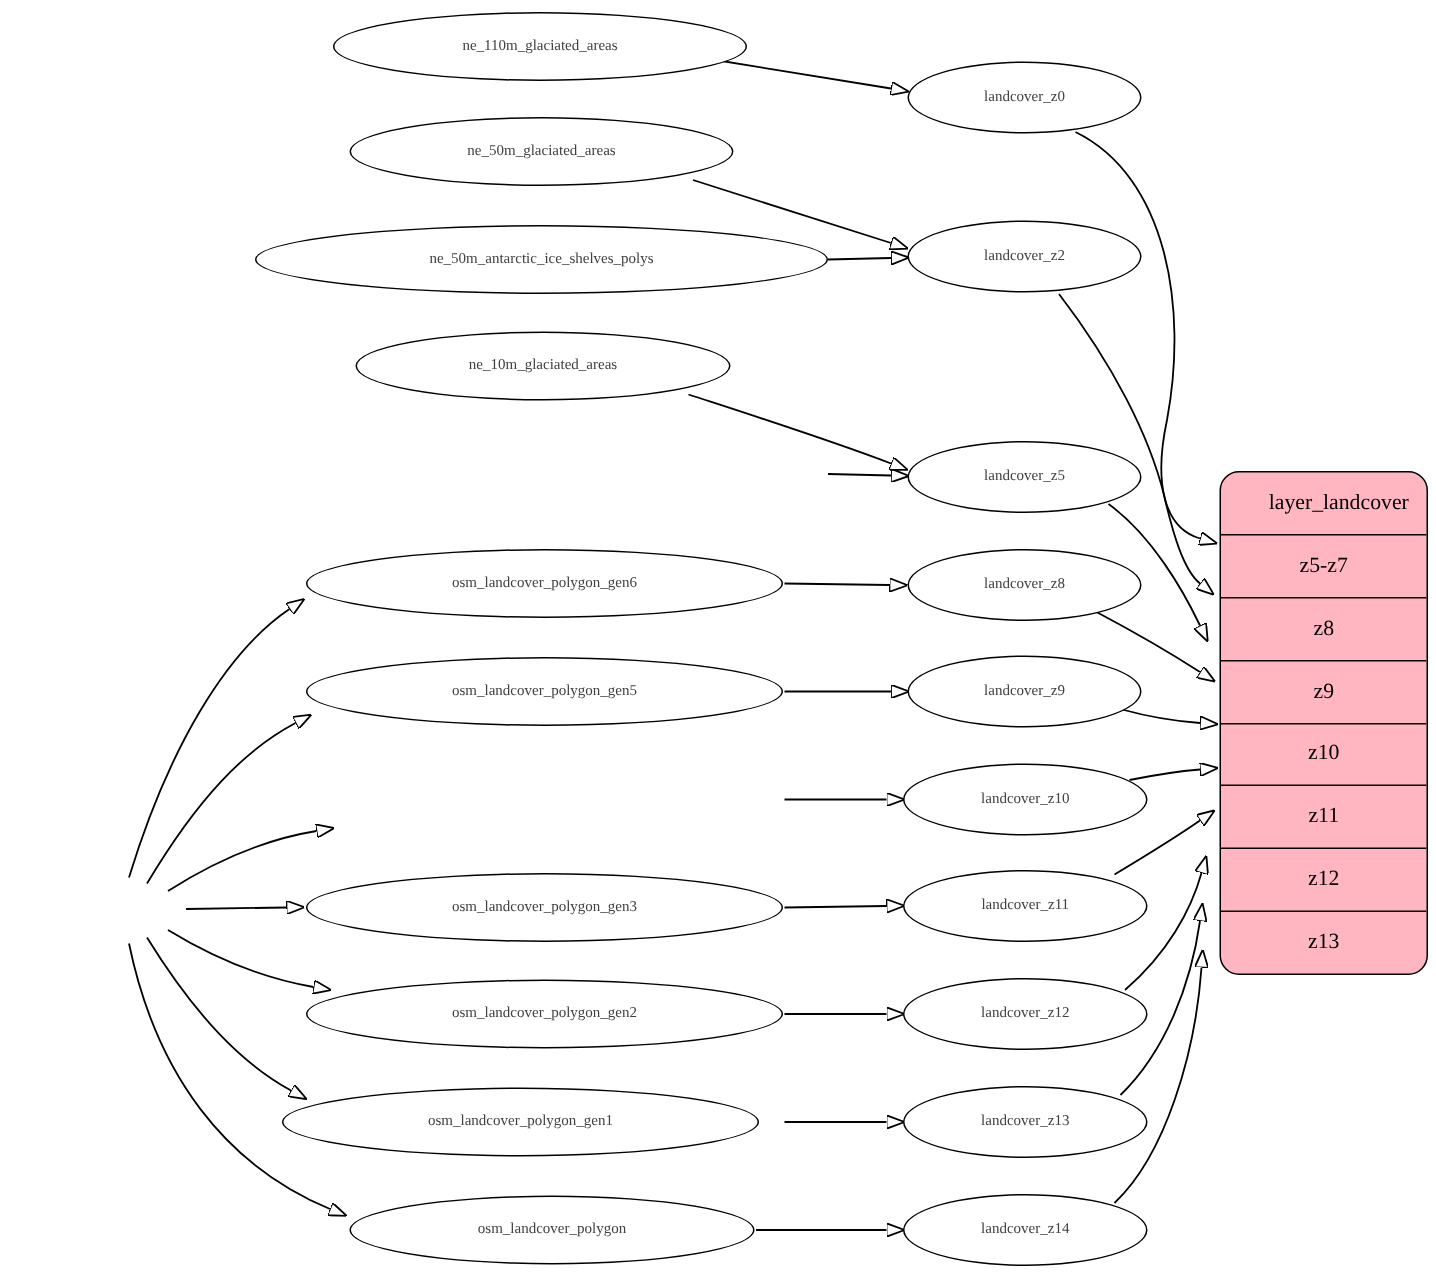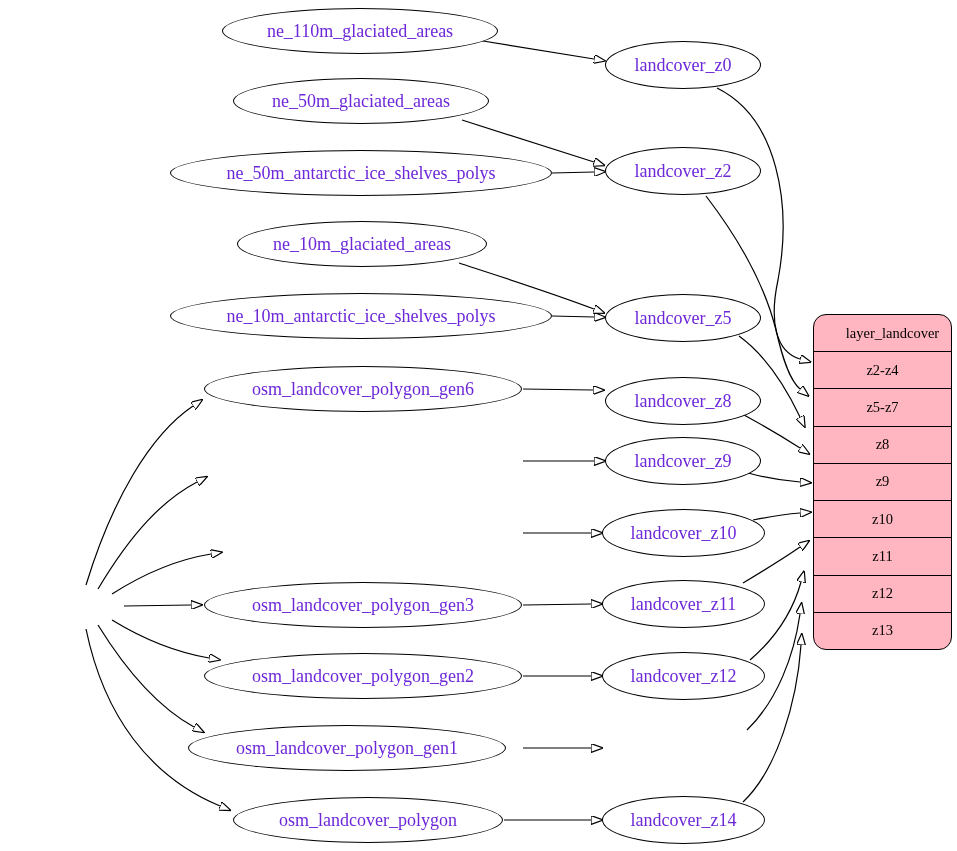--- a/index.html
+++ b/index.html
@@ -31,22 +31,22 @@
     position: absolute;
     border: 1.2px solid #000000;
     border-radius: 50%;
     background: #ffffff;
     display: flex;
     align-items: center;
     justify-content: center;
     box-sizing: border-box;
   }
   .node .lbl {
-    font-size: 18px;
-    color: #6d28d9;
+    font-size: 10px;
+    color: #404040;
     white-space: nowrap;
     line-height: 1;
   }
   .record {
     position: absolute;
     left: 813px;
     top: 314px;
     width: 139px;
     height: 336px;
     box-sizing: border-box;
@@ -124,25 +124,25 @@
   </div>
   <div class="node" style="left:233px;top:78px;width:256px;height:46px">
     <span class="lbl">ne_50m_glaciated_areas</span>
   </div>
   <div class="node" style="left:170px;top:150px;width:382px;height:46px">
     <span class="lbl">ne_50m_antarctic_ice_shelves_polys</span>
   </div>
   <div class="node" style="left:237px;top:221px;width:250px;height:46px">
     <span class="lbl">ne_10m_glaciated_areas</span>
   </div>
-  <div class="node" style="left:170px;top:293px;width:382px;height:46px">
-    <span class="lbl">ne_10m_antarctic_ice_shelves_polys</span>
-  </div>
   <div class="node" style="left:204px;top:366px;width:318px;height:46px">
     <span class="lbl">osm_landcover_polygon_gen6</span>
+  </div>
+  <div class="node" style="left:204px;top:438px;width:318px;height:46px">
+    <span class="lbl">osm_landcover_polygon_gen5</span>
   </div>
   <div class="node" style="left:204px;top:582px;width:318px;height:46px">
     <span class="lbl">osm_landcover_polygon_gen3</span>
   </div>
   <div class="node" style="left:204px;top:653px;width:318px;height:46px">
     <span class="lbl">osm_landcover_polygon_gen2</span>
   </div>
   <div class="node" style="left:188px;top:725px;width:318px;height:46px">
     <span class="lbl">osm_landcover_polygon_gen1</span>
   </div>
@@ -152,42 +152,44 @@
 
   <div class="node" style="left:605px;top:41px;width:156px;height:48px">
     <span class="lbl">landcover_z0</span>
   </div>
   <div class="node" style="left:605px;top:147px;width:156px;height:48px">
     <span class="lbl">landcover_z2</span>
   </div>
   <div class="node" style="left:605px;top:294px;width:156px;height:48px">
     <span class="lbl">landcover_z5</span>
   </div>
-  <div class="node" style="left:605px;top:377px;width:156px;height:48px">
+  <div class="node" style="left:605px;top:366px;width:156px;height:48px">
     <span class="lbl">landcover_z8</span>
   </div>
   <div class="node" style="left:605px;top:437px;width:156px;height:48px">
     <span class="lbl">landcover_z9</span>
   </div>
   <div class="node" style="left:602px;top:509px;width:163px;height:48px">
     <span class="lbl">landcover_z10</span>
   </div>
   <div class="node" style="left:602px;top:580px;width:163px;height:48px">
     <span class="lbl">landcover_z11</span>
   </div>
   <div class="node" style="left:602px;top:652px;width:163px;height:48px">
     <span class="lbl">landcover_z12</span>
   </div>
+  <div class="node" style="left:602px;top:724px;width:163px;height:48px">
+    <span class="lbl">landcover_z13</span>
+  </div>
   <div class="node" style="left:602px;top:796px;width:163px;height:48px">
     <span class="lbl">landcover_z14</span>
   </div>
 
   <div class="record">
     <div class="rrow rtitle">layer_landcover</div>
-    <div class="rrow">z2-z4</div>
     <div class="rrow">z5-z7</div>
     <div class="rrow">z8</div>
     <div class="rrow">z9</div>
     <div class="rrow">z10</div>
     <div class="rrow">z11</div>
     <div class="rrow">z12</div>
     <div class="rrow">z13</div>
   </div>
 
 </div>

